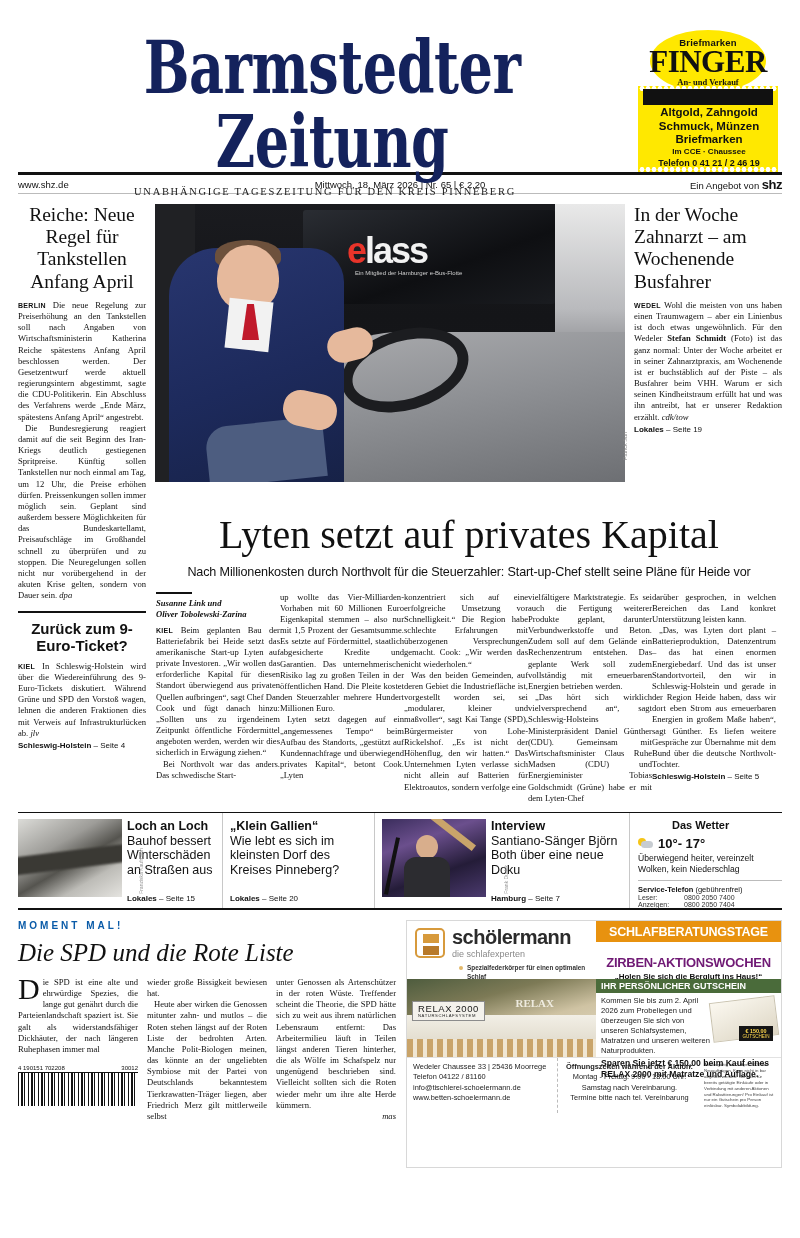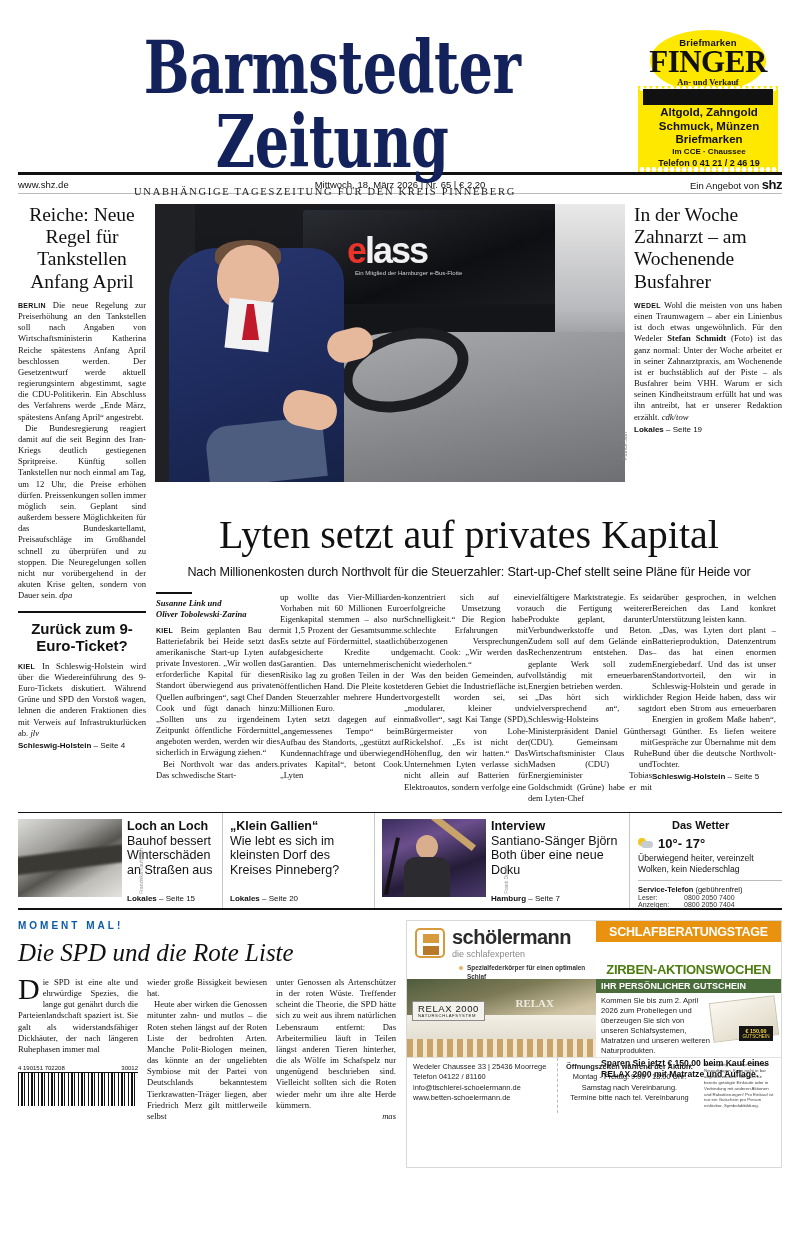--- a/index.html
+++ b/index.html
@@ -386,21 +386,21 @@
     border-radius: 50%; background: #e2b86a;
   }
   .ad-rightcol { width: 185px; }
   .ad-orange {
     background: #e8920f; color: #fff; text-align: center;
     font-family: "Liberation Sans", sans-serif; font-weight: bold;
     font-size: 12.5px; padding: 4px 0 3px; letter-spacing: -0.2px;
   }
   .ad-zirben {
     text-align: center; font-family: "Liberation Sans", sans-serif; font-weight: bold;
-    font-size: 13px; color: #4d7c0f; margin-top: 20px; letter-spacing: -0.3px;
+    font-size: 13px; color: #701a75; margin-top: 13px; letter-spacing: -0.3px;
   }
   .ad-quote {
     text-align: center; font-family: "Liberation Sans", sans-serif; font-weight: bold;
     font-size: 8px; color: #111; margin-top: 2px;
   }
   .ad-dates {
     text-align: center; font-family: "Liberation Sans", sans-serif;
     font-size: 8px; color: #111; margin-top: 1px;
   }
   .ad-mid { display: flex; height: 78px; }

